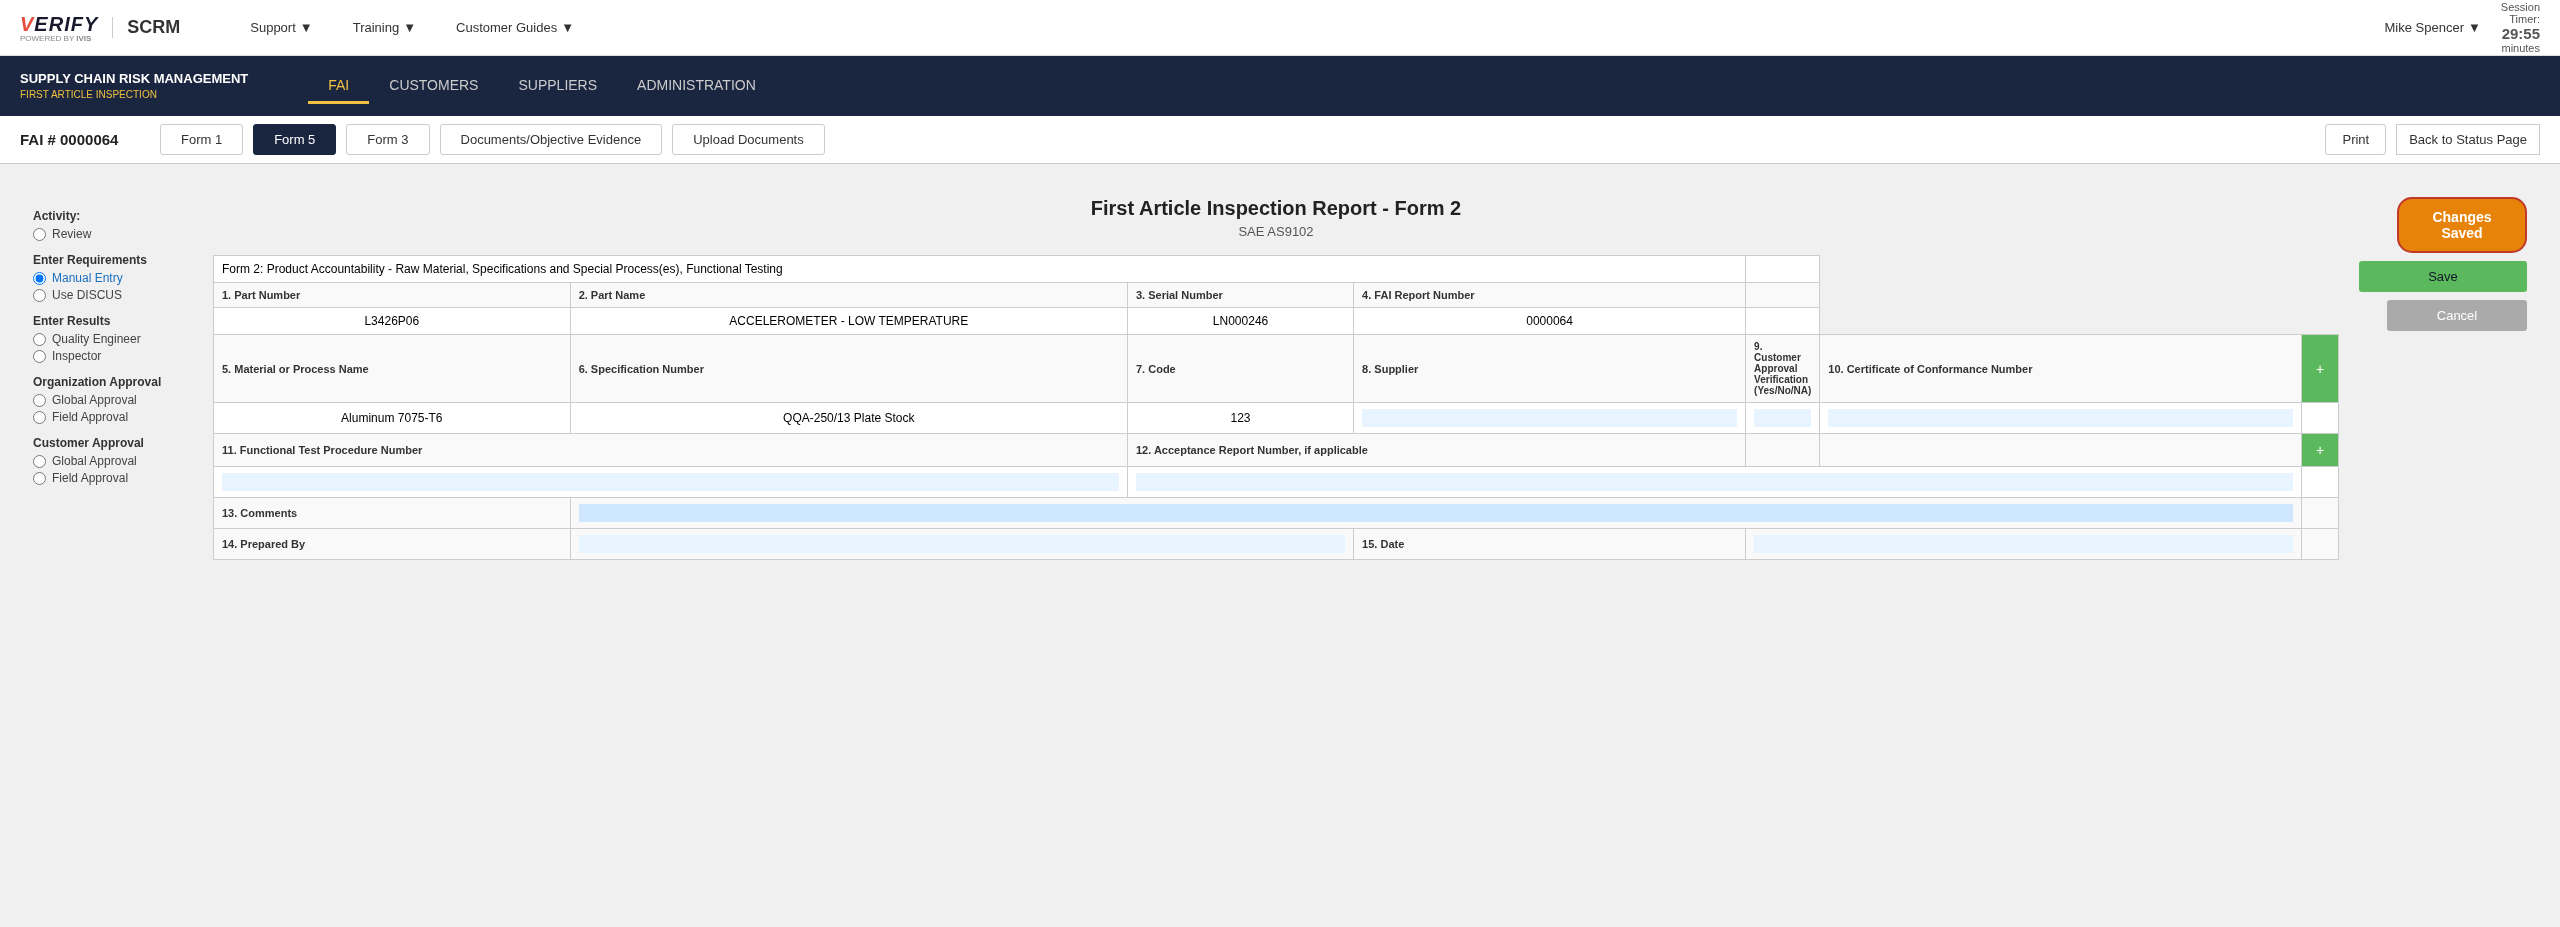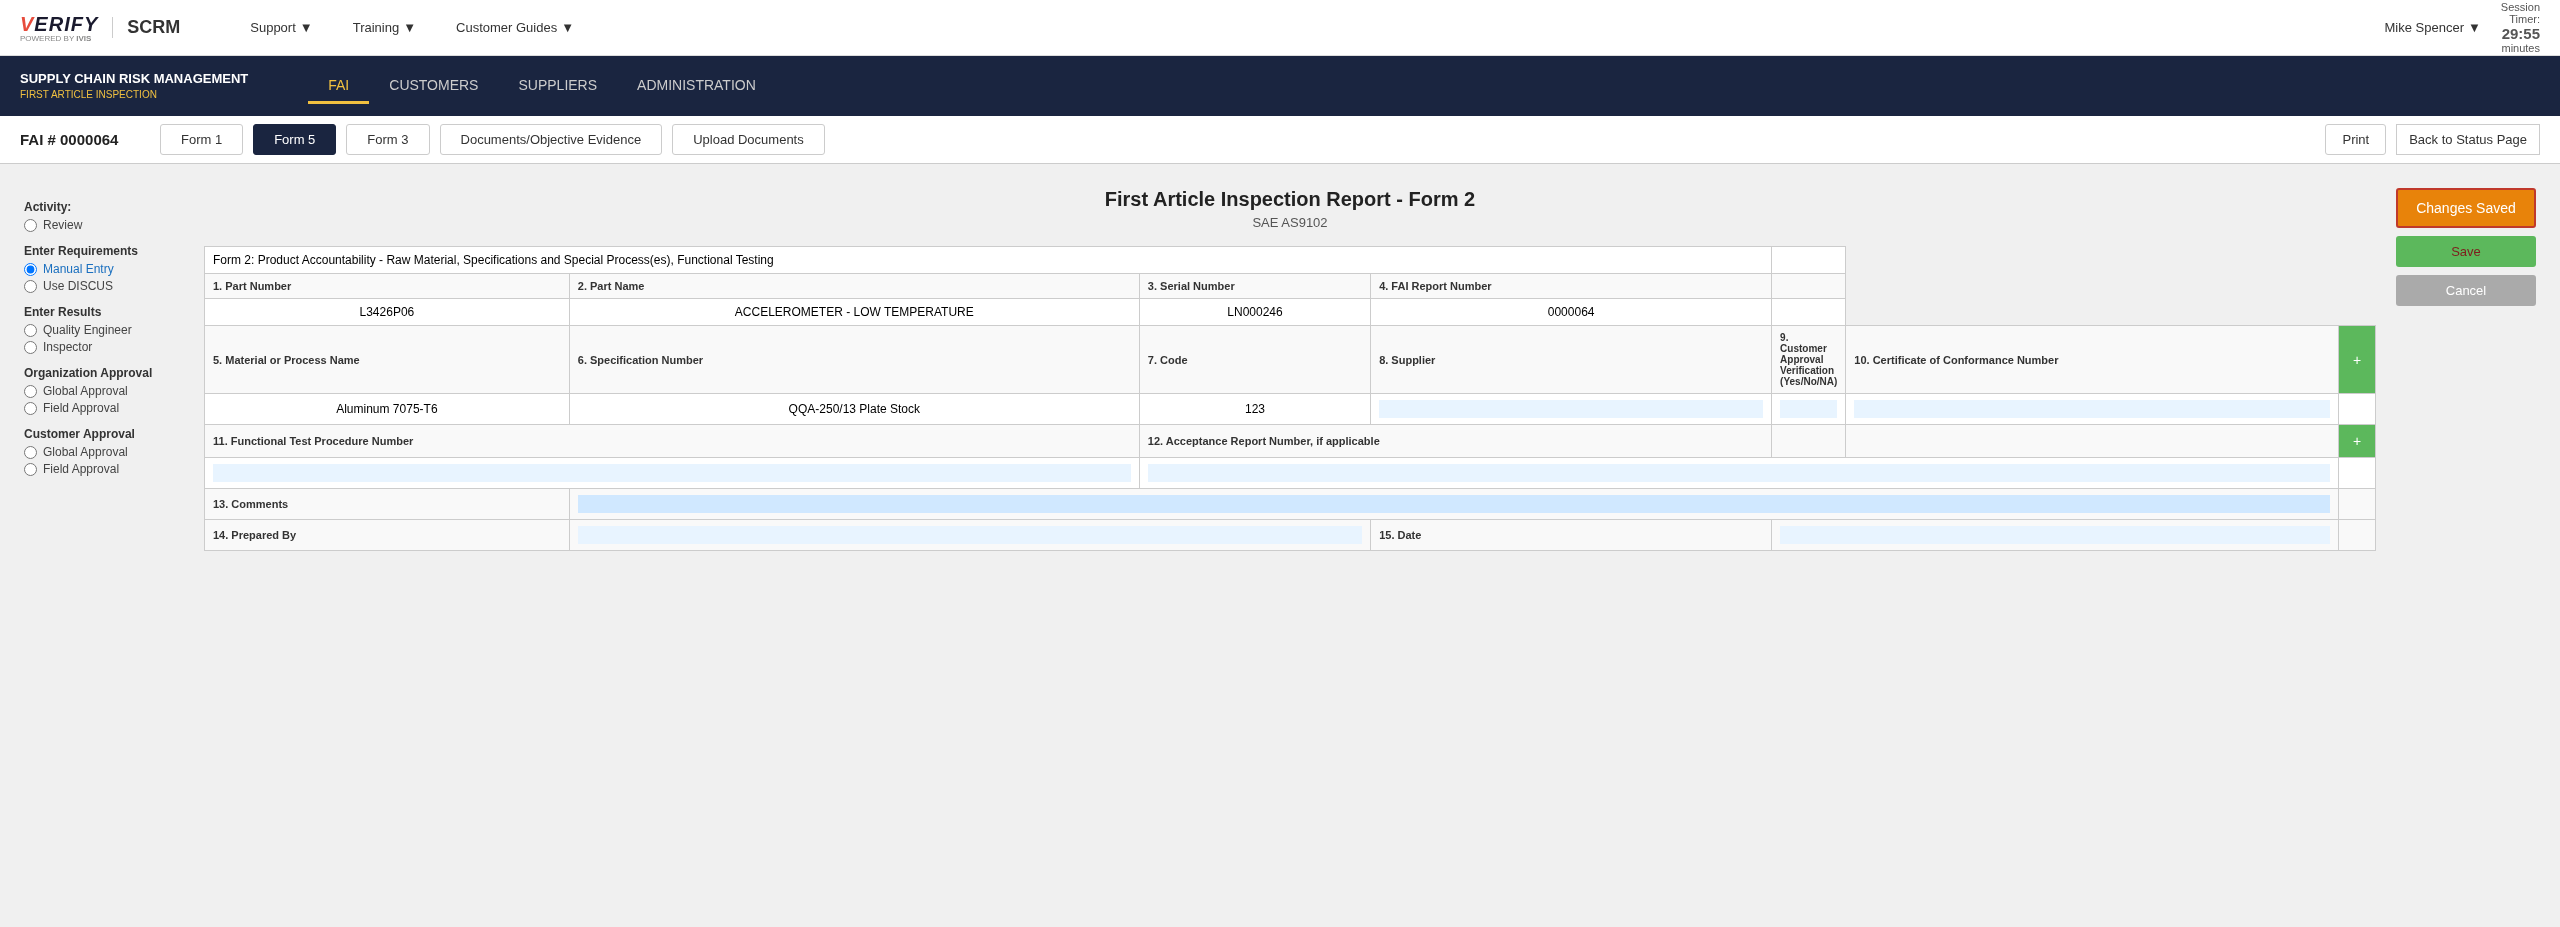--- a/index.html
+++ b/index.html
@@ -136,21 +136,21 @@
       background: #fff;
       cursor: pointer;
       font-size: 13px;
       color: #333;
       border-radius: 0;
     }
 
     
     .main-content {
       display: flex;
-      padding: 24px;
+      padding: 33px;
       gap: 20px;
     }
 
     
     .sidebar {
       min-width: 160px;
       font-size: 12px;
     }
     .sidebar-section-title {
       font-weight: bold;
@@ -194,35 +194,35 @@
       flex-direction: column;
       gap: 8px;
       align-items: flex-end;
     }
     .btn-changes-saved {
       background: #e8830a;
       color: #fff;
       border: 2px solid #c0392b;
       padding: 10px 18px;
       font-size: 14px;
-      font-weight: normal;
-      cursor: pointer;
-      border-radius: 3px;
-      width: 140px;
+      font-weight: bold;
+      cursor: pointer;
+      border-radius: 15px;
+      width: 130px;
       text-align: center;
     }
     .btn-save {
       background: #5cb85c;
-      color: #7f1d1d;
+      color: #0f172a;
       border: none;
       padding: 8px 18px;
       font-size: 13px;
       cursor: pointer;
       border-radius: 3px;
-      width: 140px;
+      width: 168px;
     }
     .btn-cancel {
       background: #aaa;
       color: #fff;
       border: none;
       padding: 8px 18px;
       font-size: 13px;
       cursor: pointer;
       border-radius: 3px;
       width: 140px;

